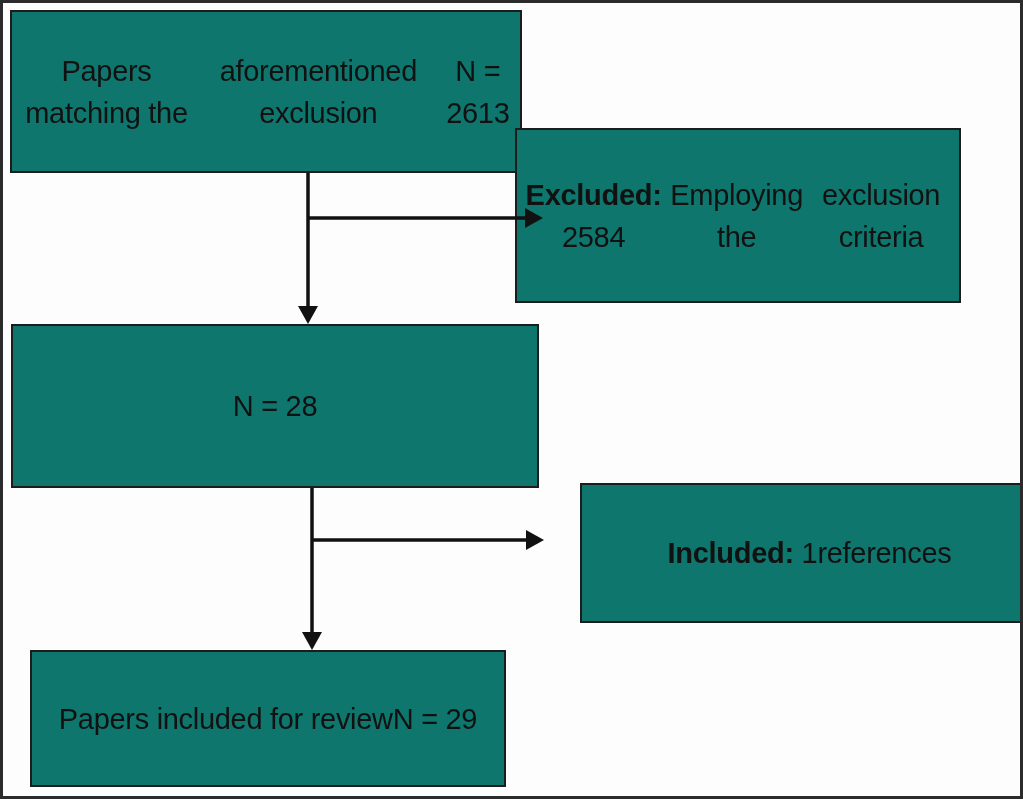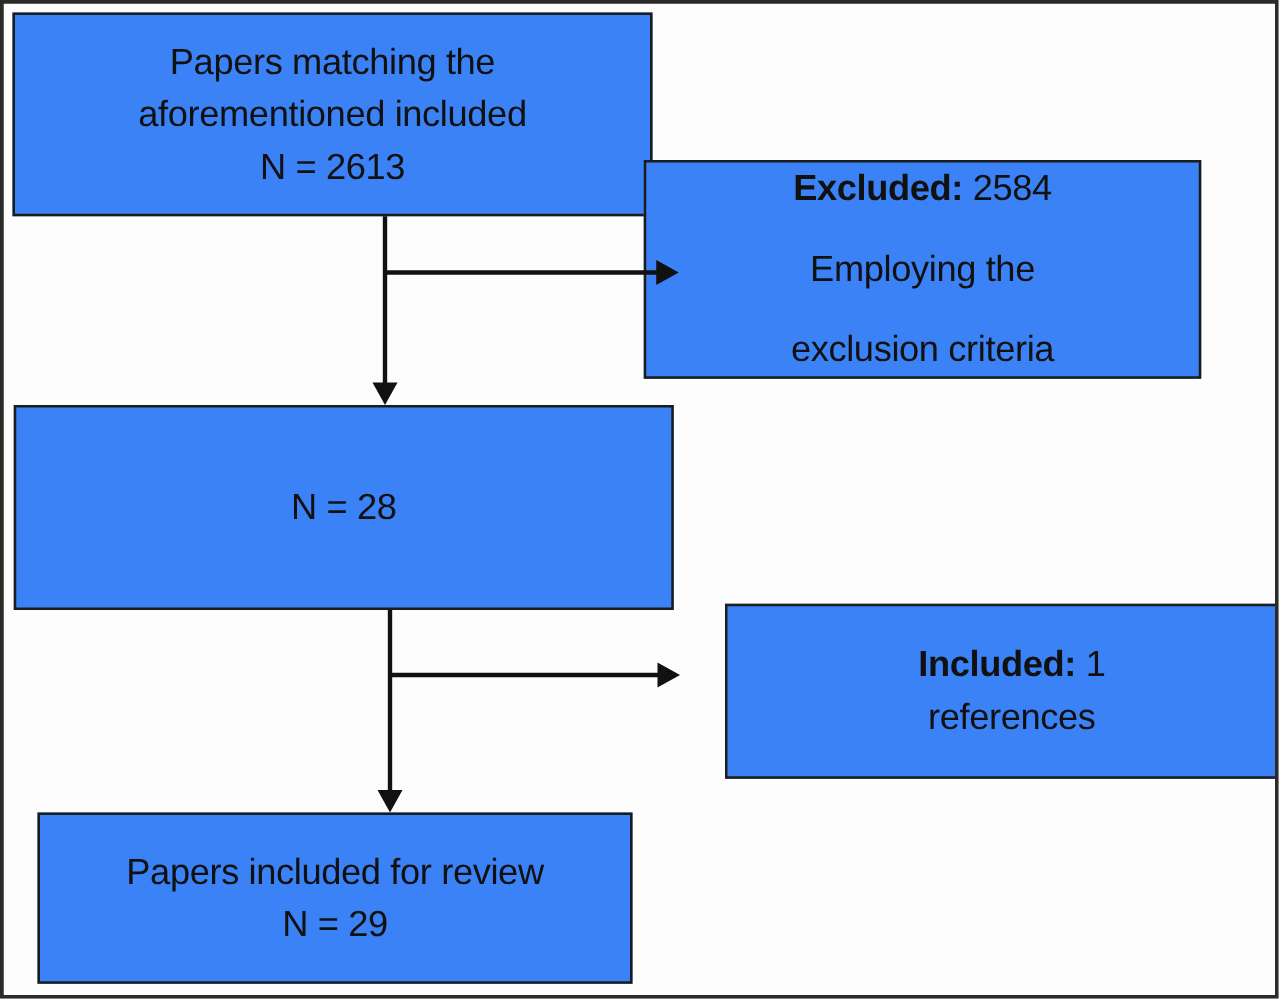--- a/index.html
+++ b/index.html
@@ -15,23 +15,22 @@
     border: 3px solid #2b2b2b;
     background: #fdfdfd;
     font-family: "Liberation Sans", sans-serif;
     color: #111111;
     overflow: hidden;
   }
   .box {
     position: absolute;
     box-sizing: border-box;
     border: 2.5px solid #1c1c1c;
-    background: #3b82f6;
+    background: #0f766e;
     display: flex;
-    flex-direction: column;
     justify-content: center;
     align-items: center;
     text-align: center;
     font-size: 29px;
     line-height: 42px;
     letter-spacing: -0.3px;
   }
   .box .bold { font-weight: 700; }
   #box-keywords { left: 7px;   top: 7px;   width: 512px; height: 163px; }
   #box-excluded { left: 512px; top: 125px; width: 446px; height: 175px; justify-content: space-between; }
@@ -48,21 +47,21 @@
   .arrows line { stroke: #111111; stroke-width: 3.5px; }
   .arrows polygon { fill: #111111; }
 </style>
 </head>
 <body>
 
 <div class="frame">
 
   <div class="box" id="box-keywords">
     <div>Papers matching the</div>
-    <div>aforementioned included</div>
+    <div>aforementioned exclusion</div>
     <div>N = 2613</div>
   </div>
 
   <div class="box" id="box-excluded">
     <div>
       <span class="bold">Excluded:</span>
       <span>2584</span>
     </div>
     <div>Employing the</div>
     <div>exclusion criteria</div>

